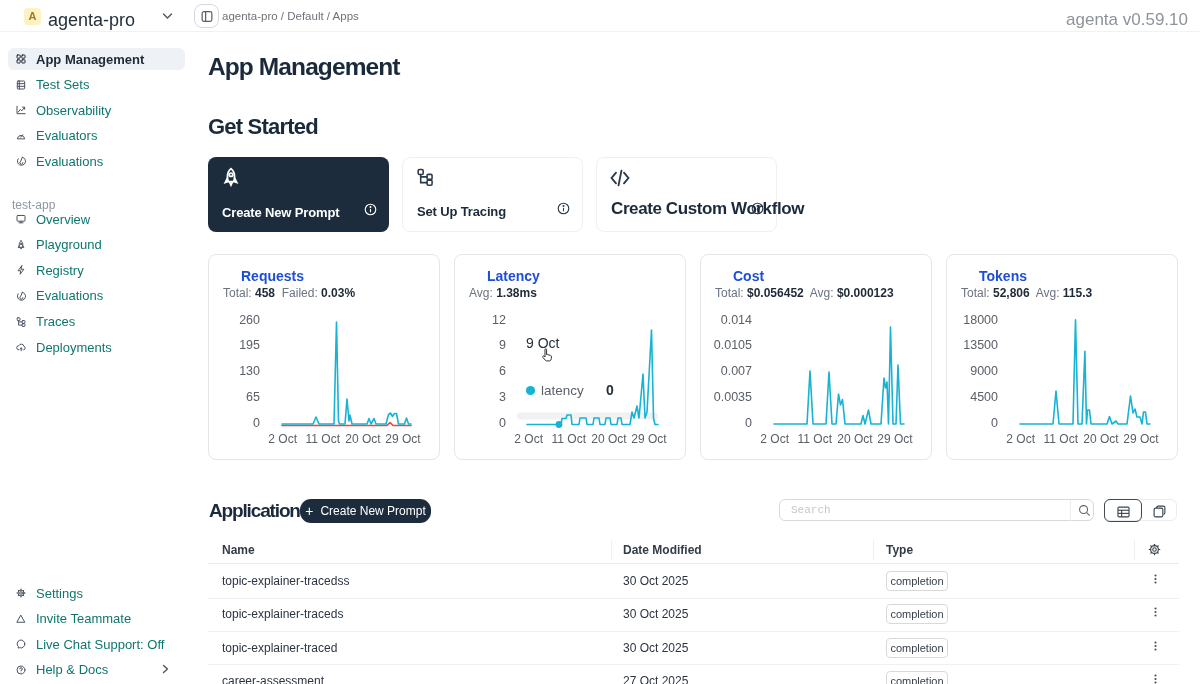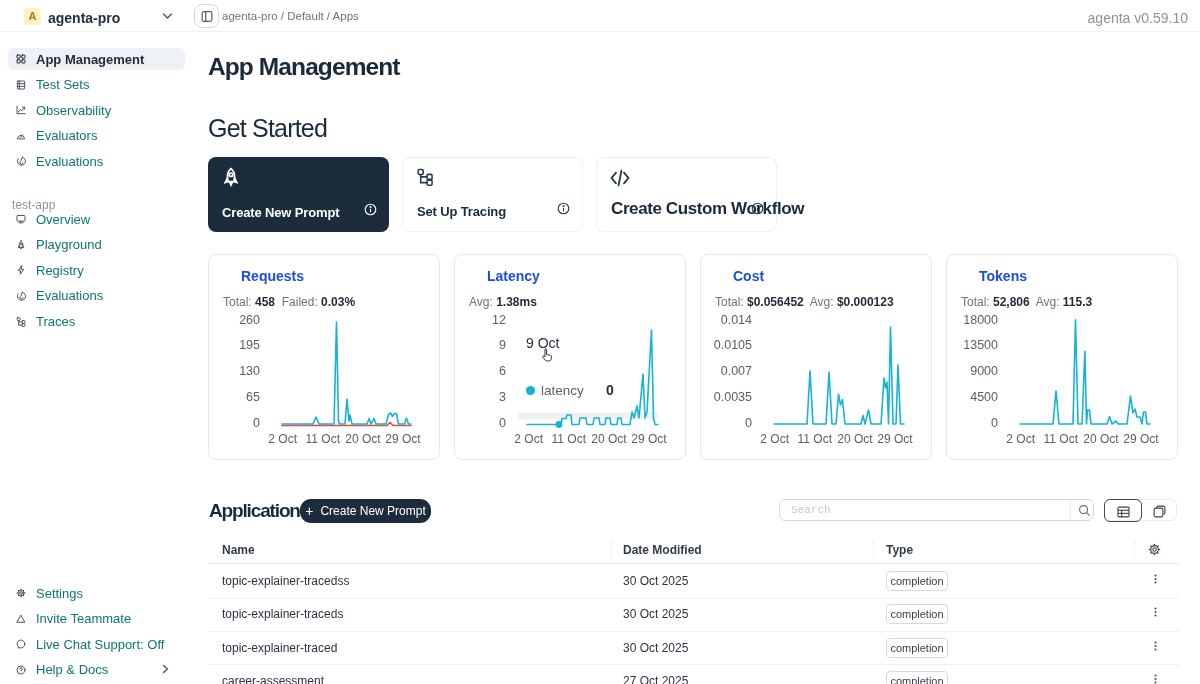--- a/index.html
+++ b/index.html
@@ -2,44 +2,44 @@
 <html><head>
 <meta charset="utf-8">
 <style>
 * { margin:0; padding:0; box-sizing:border-box; }
 html,body { width:1200px; height:684px; overflow:hidden; background:#fff; font-family:"Liberation Sans", sans-serif; }
 .abs { position:absolute; }
 body { position:relative; color:#1f2937; }
 
 #sidebar { position:absolute; left:0; top:0; width:193px; height:684px; background:#fff; }
 .ws-avatar { position:absolute; left:24px; top:8px; width:17px; height:17px; border-radius:4px; background:#fdf3c2; color:#9a7a2c; font-size:11px; font-weight:bold; text-align:center; line-height:17px; }
-.ws-name { position:absolute; left:48px; top:10px; font-size:14px; font-weight:bold; color:#24303c; }
+.ws-name { position:absolute; left:48px; top:10px; font-size:18px; font-weight:normal; color:#24303c; }
 .nav-item { position:absolute; left:8px; width:177px; height:22px; display:flex; align-items:center; font-size:13px; color:#0f766e; }
 .nav-item svg { margin-left:8px; margin-right:10px; flex:0 0 auto; }
 .nav-item.sel { background:#eef1f6; border-radius:6px; color:#1f2937; font-weight:bold; }
 .nav-sec { position:absolute; left:12px; font-size:12px; color:#8d97a1;margin-top:16px; }
 
 #topbar-border { position:absolute; left:0; top:31px; width:1200px; height:1px; background:#f1f2f3; }
 #toggle-btn { position:absolute; left:194px; top:4px; width:25px; height:24px; border:1.5px solid #d5d9dd; border-radius:8px; display:flex; align-items:center; justify-content:center; }
 #crumbs { position:absolute; left:222px; top:10px; font-size:11.5px; color:#6e737a; }
-#version { position:absolute; right:12px; top:10px; font-size:14px; color:#8d939b; }
+#version { position:absolute; right:12px; top:10px; font-size:17px; color:#8d939b; }
 
 #h1 { position:absolute; left:208px; top:53px; font-size:24.5px; font-weight:bold; color:#1b2a3a; letter-spacing:-0.9px; }
-#h2 { position:absolute; left:208px; top:114px; font-size:25px; font-weight:normal; color:#1b2a3a; letter-spacing:-0.8px; }
+#h2 { position:absolute; left:208px; top:114px; font-size:22px; font-weight:bold; color:#1b2a3a; letter-spacing:-0.8px; }
 
 .gs-card { position:absolute; top:157px; width:181px; height:75px; border-radius:8px; }
 .gs-dark { background:#1c2c3c; color:#fff; }
 .gs-light { background:#fff; border:1px solid #f0f0f0; color:#1b2a3a; }
 .gs-card .ttl { position:absolute; left:14px; bottom:12px; font-size:13px; font-weight:bold; white-space:nowrap; letter-spacing:-0.15px; }
 .gs-card .info { position:absolute; right:12px; bottom:12px; }
 .gs-card .icon { position:absolute; left:13px; top:10px; }
 
 .stat-card { position:absolute; top:254px; width:232px; height:206px; background:#fff; border:1px solid #e4e7ea; border-radius:8px; }
 .stat-card h3 { position:absolute; left:32px; top:13px; font-size:14px; font-weight:bold; color:#1d4ed8; }
-.stat-sub { position:absolute; left:14px; top:40px; font-size:12px; color:#6a7380; }
+.stat-sub { position:absolute; left:14px; top:31px; font-size:12px; color:#6a7380; }
 .stat-sub b { color:#1f2937; }
 .chart { position:absolute; left:0; top:0; }
 
 #app-h { position:absolute; left:209px; top:500px; font-size:19px; font-weight:bold; color:#1b2a3a; letter-spacing:-1.15px; }
 #new-btn { position:absolute; left:300px; top:499px; width:131px; height:24px; background:#1c2c3c; border-radius:11px; color:#fff; font-size:12px; display:flex; align-items:center; justify-content:center; }
 #search { position:absolute; left:779px; top:499px; width:315px; height:22px; border:1px solid #d9d9d9; border-radius:6px; }
 #search .ph { position:absolute; left:11px; top:4px; font-size:11px; color:#c3c6cb;font-family:Liberation Mono, monospace; }
 #search .div { position:absolute; right:22px; top:0px; width:1px; height:21px; background:#ededed; }
 #seg { position:absolute; left:1104px; top:499px; width:73px; height:22px; border:1px solid #ececec; border-radius:6px; background:#fff; }
 #seg .sel { position:absolute; left:-1px; top:-1px; width:38px; height:23px; border:1px solid #40494f; border-radius:6px; }
@@ -152,20 +152,29 @@
         <g fill="none" stroke="#4b5563" stroke-width="1.5" stroke-linecap="round">
           <rect x="1.8" y="1.2" width="4.2" height="4.2" rx="1"></rect>
           <path d="M3.9 5.4 V12.2 H9.2"></path>
           <path d="M3.9 7.4 H9.2"></path>
           <rect x="9.2" y="5.3" width="4.2" height="4.2" rx="1"></rect>
           <rect x="9.2" y="10.1" width="4.2" height="4.2" rx="1"></rect>
         </g>
       </svg>
       <span>Traces</span>
     </div>
+  <div class="nav-item" style="top:336px">
+      <svg width="10" height="10" viewBox="0 0 15 15" style="color:#4b5563">
+        <g fill="none" stroke="#4b5563" stroke-width="1.5" stroke-linecap="round">
+          <path d="M4.2 11.8 A3.1 3.1 0 0 1 4.2 5.6 A4.1 4.1 0 0 1 12 6.7 A2.7 2.7 0 0 1 11.6 11.9"></path>
+          <path d="M7.8 13.2 V9 M6.2 10.6 L7.8 8.8 L9.4 10.6"></path>
+        </g>
+      </svg>
+      <span>Deployments</span>
+    </div>
   <div class="nav-item" style="top:582px">
       <svg width="10" height="10" viewBox="0 0 15 15" style="color:#4b5563">
         <g fill="none" stroke="#4b5563" stroke-width="1.5" stroke-linecap="round">
           <circle cx="7.5" cy="7.5" r="2"></circle>
           <circle cx="7.5" cy="7.5" r="4.5"></circle>
           <g>
             <line x1="7.5" y1="1.4" x2="7.5" y2="3.1"></line>
             <line x1="7.5" y1="11.9" x2="7.5" y2="13.6"></line>
             <line x1="1.4" y1="7.5" x2="3.1" y2="7.5"></line>
             <line x1="11.9" y1="7.5" x2="13.6" y2="7.5"></line>

